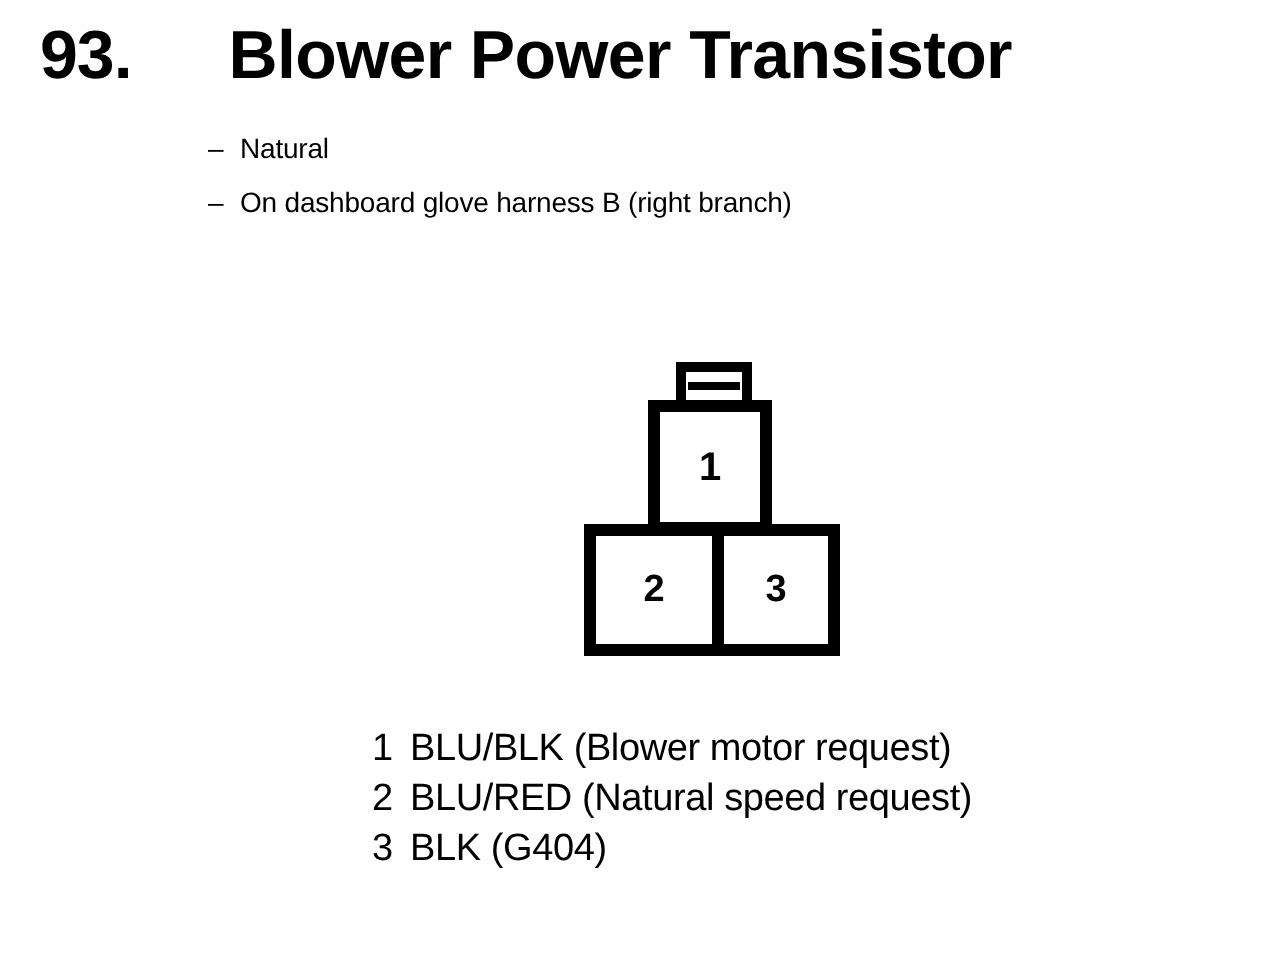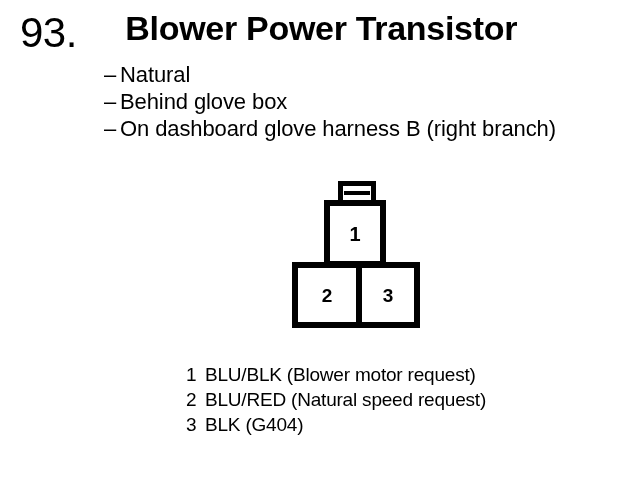--- a/index.html
+++ b/index.html
@@ -25,43 +25,43 @@
     width: 640px;
   }
   #title-row {
     position: absolute;
     left: 20px;
     top: 9px;
     white-space: nowrap;
   }
   #title-number {
     display: inline-block;
-    font-size: 42px;
-    font-weight: normal;
+    font-size: 34px;
+    font-weight: bold;
     letter-spacing: -0.5px;
     vertical-align: top;
   }
   #title-text {
     display: inline-block;
     font-size: 34px;
     font-weight: bold;
     letter-spacing: -0.3px;
     margin-left: 44px;
     vertical-align: top;
   }
 
   
   #attr-list {
     position: absolute;
     left: 104px;
     top: 61px;
     width: 530px;
   }
   .attr-item {
-    font-size: 22px;
+    font-size: 14px;
     line-height: 27px;
     white-space: nowrap;
     letter-spacing: -0.1px;
   }
   .attr-dash {
     display: inline-block;
     width: 16px;
   }
 
   
@@ -179,23 +179,20 @@
 <div id="header">
   <div id="title-row">
     <span id="title-number">93.</span>
     <span id="title-text">Blower Power Transistor</span>
   </div>
 </div>
 
 <div id="attr-list">
   <div class="attr-item">
     <span class="attr-dash">–</span><span>Natural</span>
-  </div>
-  <div class="attr-item">
-    <span class="attr-dash">–</span><span>Behind glove box</span>
   </div>
   <div class="attr-item">
     <span class="attr-dash">–</span><span>On dashboard glove harness B (right branch)</span>
   </div>
 </div>
 
 <div id="connector">
 
   <div id="latch-tab"></div>
   <div id="latch-slot"></div>

